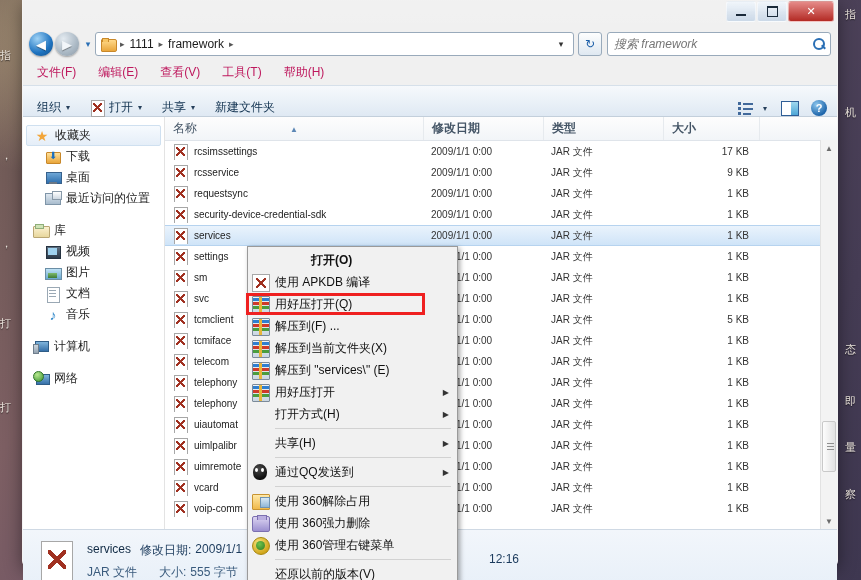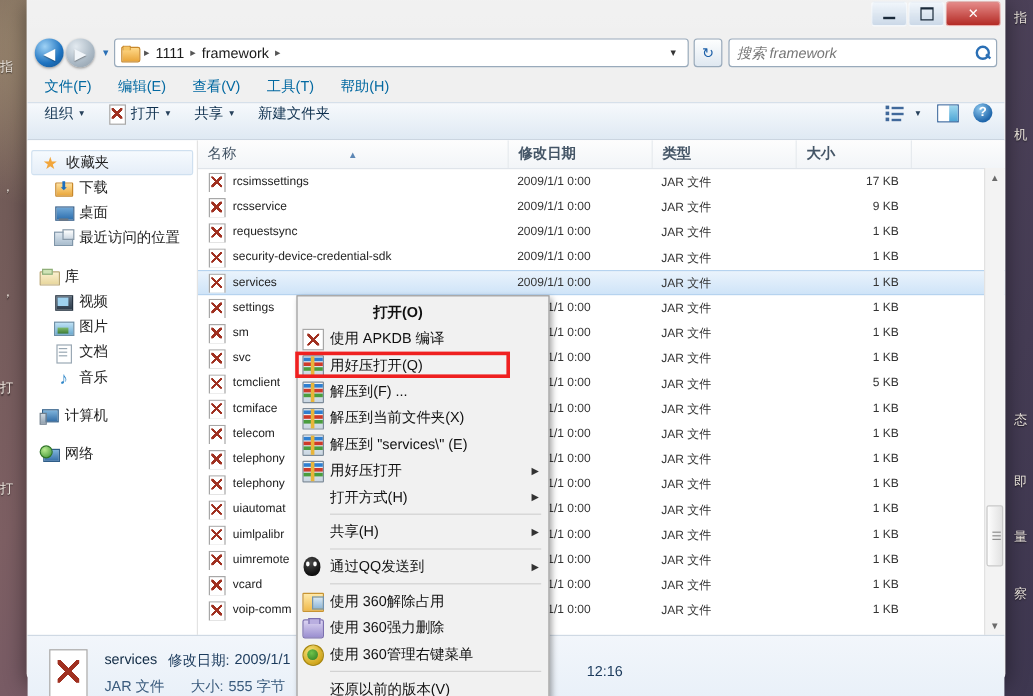--- a/index.html
+++ b/index.html
@@ -75,24 +75,24 @@
      display:flex;align-items:center;padding:0 4px;}
   .searchbox input{border:none;outline:none;flex:1;font-size:12px;font-style:italic;color:#8b8b8b;
      font-family:"Liberation Sans",sans-serif;background:transparent;}
   .mag{width:13px;height:13px;position:relative;}
   .mag:before{content:"";position:absolute;left:0;top:0;width:8px;height:8px;border:2px solid #2a6fb5;border-radius:50%;}
   .mag:after{content:"";position:absolute;left:8px;top:8px;width:5px;height:2px;background:#2a6fb5;transform:rotate(45deg);}
 
   
   .menubar{height:24px;background:#f0f0f0;display:flex;align-items:center;padding-left:14px;
      border-bottom:1px solid transparent;}
-  .menubar span{font-size:12px;color:#0369a1;margin-right:22px;cursor:default;}
+  .menubar span{font-size:12px;color:#be185d;margin-right:22px;cursor:default;}
   
   .cmdbar{height:30px;background:linear-gradient(180deg,#f6f9fc,#dfe9f3);
-     border-top:1px solid #d6e0ea;border-bottom:1px solid #c3cfdb;display:flex;align-items:flex-start;padding-left:14px;}
+     border-top:1px solid #d6e0ea;border-bottom:1px solid #c3cfdb;display:flex;align-items:flex-end;padding-left:14px;}
   .cmdbar .ci{font-size:12px;color:#10314f;margin-right:20px;display:flex;align-items:center;cursor:default;}
   .caret{font-size:8px;margin-left:5px;color:#27415c;}
   .cmdright{margin-left:auto;display:flex;align-items:center;padding-right:10px;}
   .viewicon{width:15px;height:13px;position:relative;margin-right:5px;}
   .viewicon i{position:absolute;display:block;background:#41699b;}
   .viewicon i:nth-child(1){left:0;top:0;width:3px;height:3px;}
   .viewicon i:nth-child(2){left:0;top:5px;width:3px;height:3px;}
   .viewicon i:nth-child(3){left:0;top:10px;width:3px;height:3px;}
   .viewicon i:nth-child(4){left:5px;top:1px;width:10px;height:2px;}
   .viewicon i:nth-child(5){left:5px;top:6px;width:10px;height:2px;}

